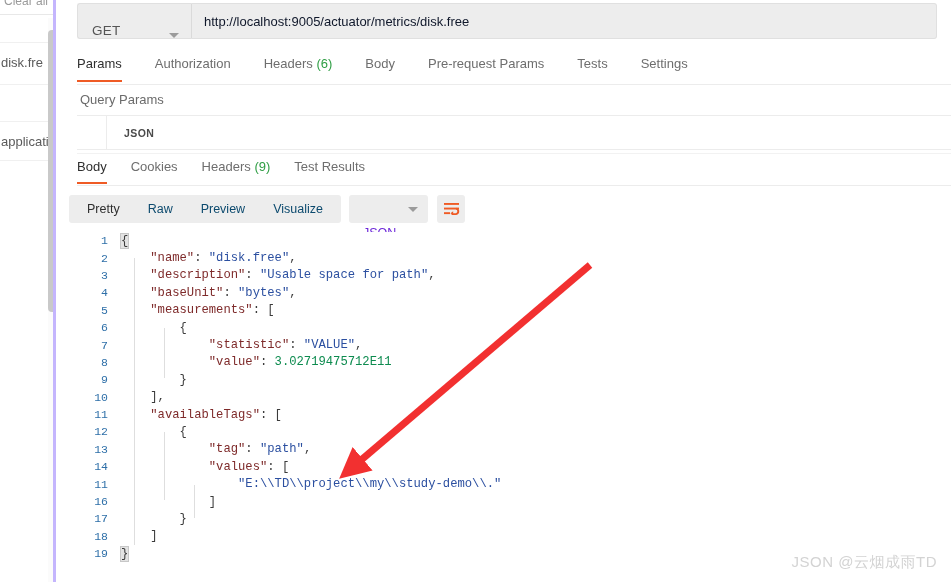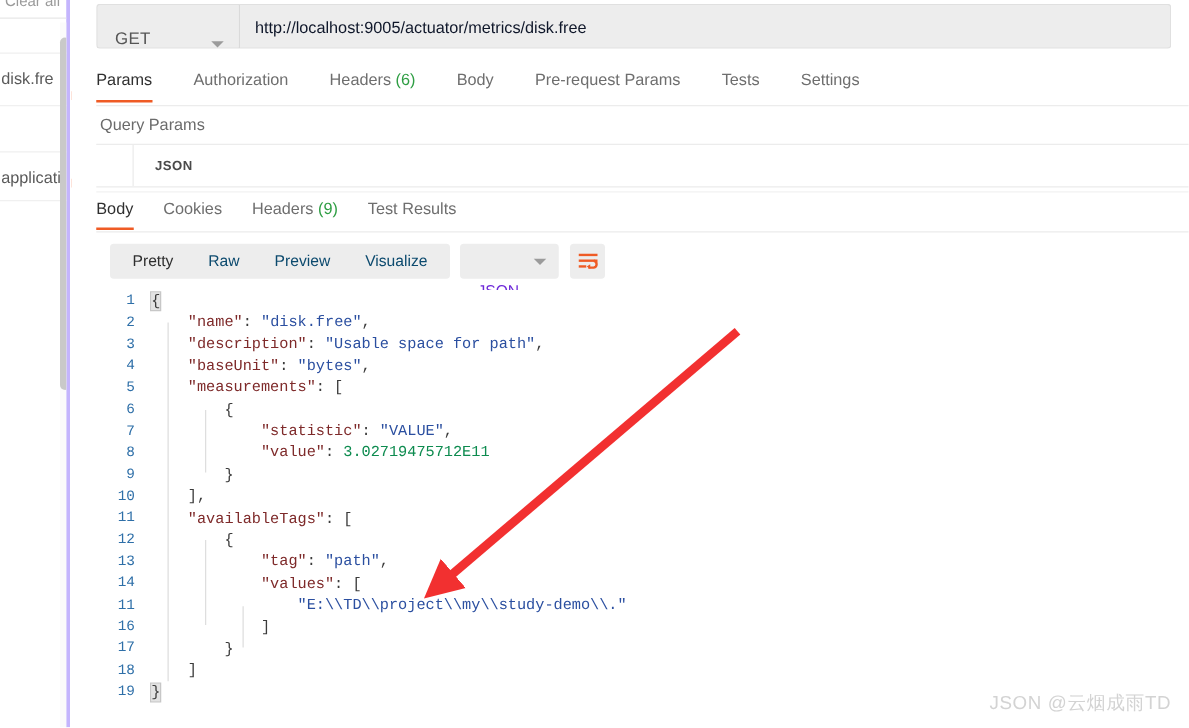--- a/index.html
+++ b/index.html
@@ -237,21 +237,21 @@
   .resp-tabs-underline {
     position: absolute;
     left: 20px; top: 185px;
     width: 931px; height: 1px;
     background: #ececec;
   }
 
   
   .view-toolbar {
     position: absolute;
-    left: 31px; top: 195px;
+    left: 12px; top: 195px;
     display: flex;
     align-items: flex-end;
   }
   .seg-group {
     display: flex;
     align-items: center;
     background: #ededed;
     border-radius: 3px;
     height: 28px;
     padding: 0 4px;

